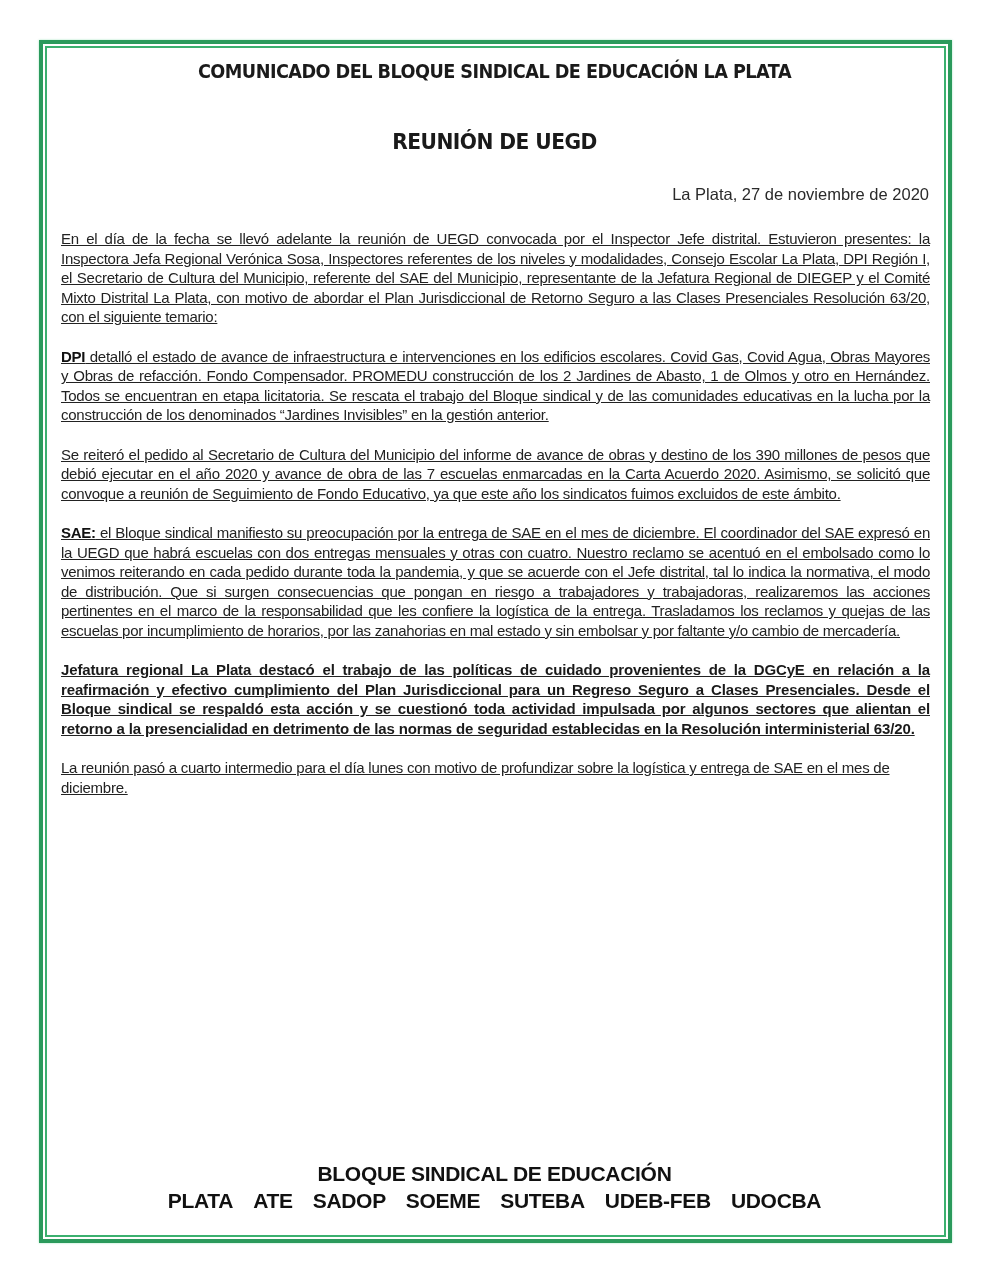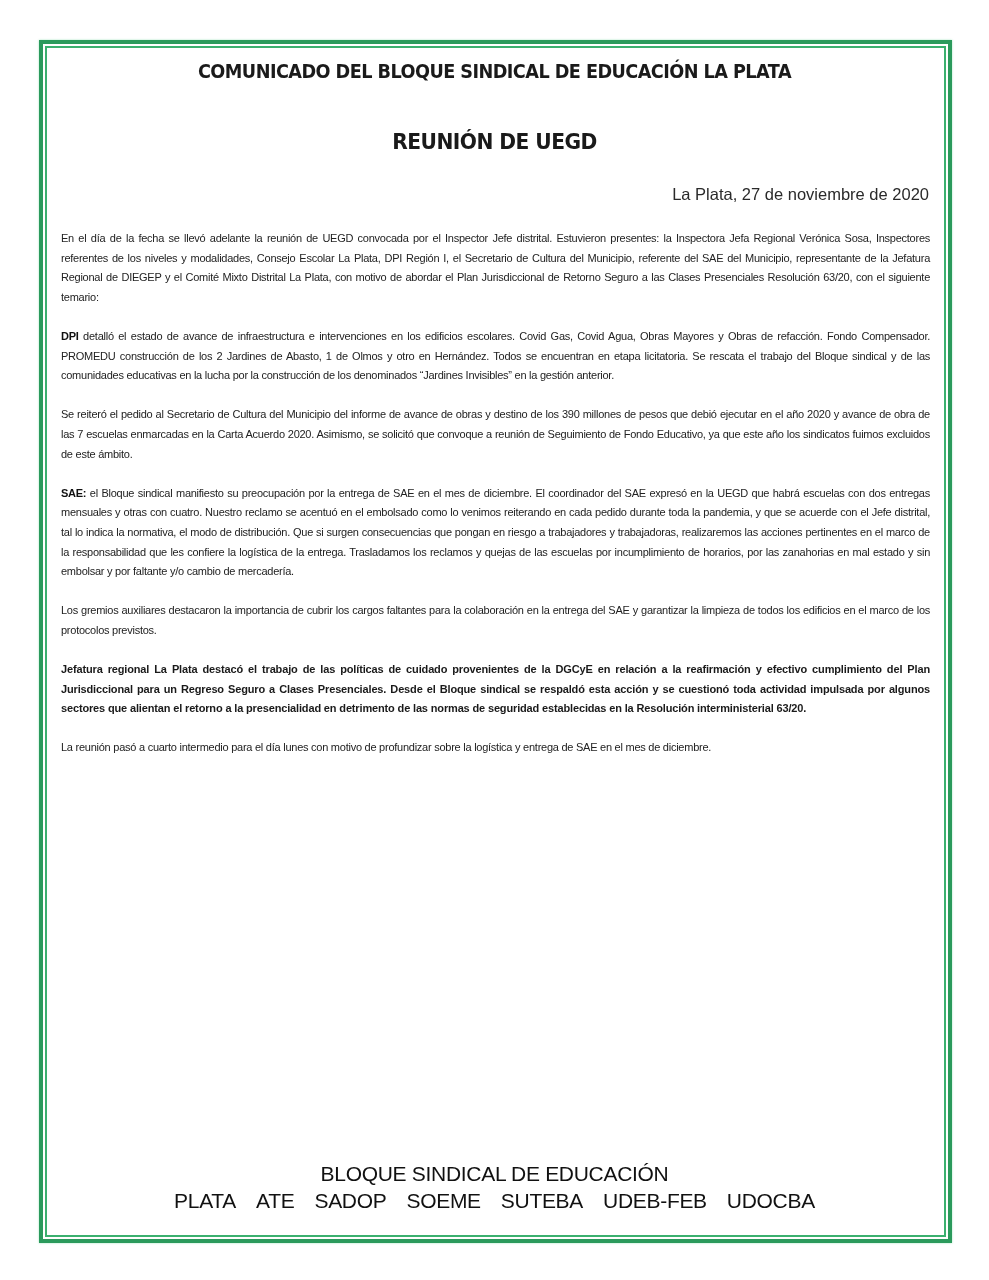--- a/index.html
+++ b/index.html
@@ -49,37 +49,38 @@
   .date-line {
     position: absolute;
     right: 60px; top: 185px;
     font-size: 16.5px;
     color: #2a2a2a;
   }
   .body {
     position: absolute;
     left: 61px; width: 869px;
     top: 229px;
-    font-size: 11px;
+    font-size: 15px;
     line-height: 19.6px;
     color: #222;
     letter-spacing: -0.25px;
+    text-decoration: underline;
   }
   .body p {
     margin: 0 0 19.6px 0;
     text-align: justify;
   }
   .body p.p-left { text-align: left; }
   .body b { font-weight: bold; color: #111; }
   .body p.bold-para { font-weight: bold; color: #1a1a1a; letter-spacing: -0.15px; }
   .footer {
     position: absolute;
     left: 0; right: 0; top: 1160px;
     text-align: center;
-    font-weight: normal;
+    font-weight: bold;
     color: #111;
   }
   .footer-title {
     font-size: 21px;
     letter-spacing: -0.3px;
     line-height: 27px;
   }
   .footer-unions {
     font-size: 21px;
     letter-spacing: -0.3px;
@@ -97,21 +98,20 @@
 
 <div class="header-title">COMUNICADO DEL BLOQUE SINDICAL DE EDUCACIÓN LA PLATA</div>
 <div class="meeting-title">REUNIÓN DE UEGD</div>
 <div class="date-line">La Plata, 27 de noviembre de 2020</div>
 
 <div class="body">
   <p>En el día de la fecha se llevó adelante la reunión de UEGD convocada por el Inspector Jefe distrital. Estuvieron presentes: la Inspectora Jefa Regional Verónica Sosa, Inspectores referentes de los niveles y modalidades, Consejo Escolar La Plata, DPI Región I, el Secretario de Cultura del Municipio, referente del SAE del Municipio, representante de la Jefatura Regional de DIEGEP y el Comité Mixto Distrital La Plata, con motivo de abordar el Plan Jurisdiccional de Retorno Seguro a las Clases Presenciales Resolución 63/20, con el siguiente temario:</p>
   <p><b>DPI</b><span> detalló el estado de avance de infraestructura e intervenciones en los edificios escolares. Covid Gas, Covid Agua, Obras Mayores y Obras de refacción. Fondo Compensador. PROMEDU construcción de los 2 Jardines de Abasto, 1 de Olmos y otro en Hernández. Todos se encuentran en etapa licitatoria. Se rescata el trabajo del Bloque sindical y de las comunidades educativas en la lucha por la construcción de los denominados “Jardines Invisibles” en la gestión anterior.</span></p>
   <p>Se reiteró el pedido al Secretario de Cultura del Municipio del informe de avance de obras y destino de los 390 millones de pesos que debió ejecutar en el año 2020 y avance de obra de las 7 escuelas enmarcadas en la Carta Acuerdo 2020. Asimismo, se solicitó que convoque a reunión de Seguimiento de Fondo Educativo, ya que este año los sindicatos fuimos excluidos de este ámbito.</p>
   <p><b>SAE:</b><span> el Bloque sindical manifiesto su preocupación por la entrega de SAE en el mes de diciembre. El coordinador del SAE expresó en la UEGD que habrá escuelas con dos entregas mensuales y otras con cuatro. Nuestro reclamo se acentuó en el embolsado como lo venimos reiterando en cada pedido durante toda la pandemia, y que se acuerde con el Jefe distrital, tal lo indica la normativa, el modo de distribución. Que si surgen consecuencias que pongan en riesgo a trabajadores y trabajadoras, realizaremos las acciones pertinentes en el marco de la responsabilidad que les confiere la logística de la entrega. Trasladamos los reclamos y quejas de las escuelas por incumplimiento de horarios, por las zanahorias en mal estado y sin embolsar y por faltante y/o cambio de mercadería.</span></p>
-  <p>Los gremios auxiliares destacaron la importancia de cubrir los cargos faltantes para la colaboración en la entrega del SAE y garantizar la limpieza de todos los edificios en el marco de los protocolos previstos.</p>
   <p class="bold-para">Jefatura regional La Plata destacó el trabajo de las políticas de cuidado provenientes de la DGCyE en relación a la reafirmación y efectivo cumplimiento del Plan Jurisdiccional para un Regreso Seguro a Clases Presenciales. Desde el Bloque sindical se respaldó esta acción y se cuestionó toda actividad impulsada por algunos sectores que alientan el retorno a la presencialidad en detrimento de las normas de seguridad establecidas en la Resolución interministerial 63/20.</p>
   <p class="p-left">La reunión pasó a cuarto intermedio para el día lunes con motivo de profundizar sobre la logística y entrega de SAE en el mes de diciembre.</p>
 </div>
 
 <div class="footer">
   <div class="footer-title">BLOQUE SINDICAL DE EDUCACIÓN</div>
   <div class="footer-unions">
     <span>PLATA</span><span>ATE</span><span>SADOP</span><span>SOEME</span><span>SUTEBA</span><span>UDEB-FEB</span><span>UDOCBA</span>
   </div>
 </div>

